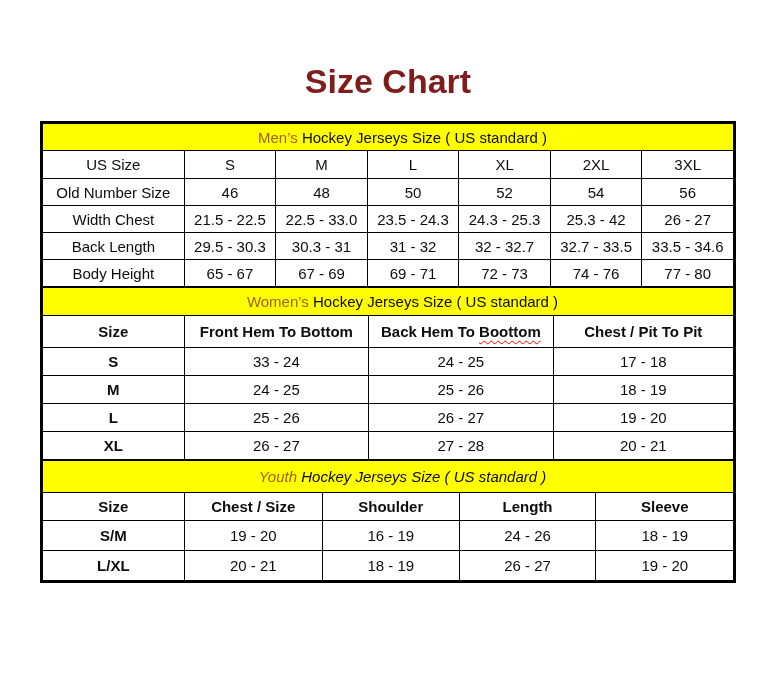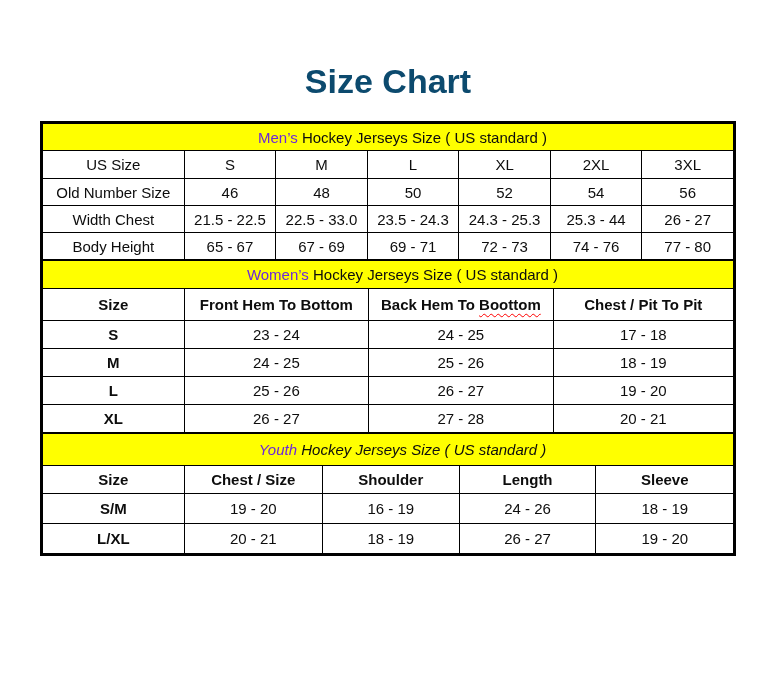--- a/index.html
+++ b/index.html
@@ -11,21 +11,21 @@
     overflow: hidden;
   }
   .page { position: relative; width: 776px; height: 692px; }
 
   .page-title {
     margin: 0;
     padding-top: 62px;
     text-align: center;
     font-size: 34px;
     font-weight: 700;
-    color: #0c4a6e;
+    color: #7f1d1d;
     letter-spacing: 0px;
   }
 
   .chart-wrap {
     width: 696px;
     margin: 20px auto 0 auto;
     border: 2px solid #000000;
     box-sizing: border-box;
   }
 
@@ -43,21 +43,21 @@
     white-space: nowrap;
   }
 
   .banner-cell {
     background: #ffff00;
     font-weight: 700;
     font-size: 17px;
     height: 37px;
     border: 1px solid #000000;
   }
-  .accent { color: #6d28d9; margin-left: 29px; }
+  .accent { color: #a16207; margin-left: 29px; }
 
   .t-mens th   { height: 27px; font-size: 15px; font-weight: 400; }
   .t-mens td   { height: 26px; font-size: 15px; font-weight: 400; }
 
   .t-womens th { height: 31px; font-size: 15px; font-weight: 700; }
   .t-womens td { height: 27px; font-size: 15px; font-weight: 400; }
   .t-womens td.row-label { font-weight: 700; }
 
   .t-youth .banner-cell { height: 31px; font-style: italic; }
   .t-youth th  { height: 27px; font-size: 15px; font-weight: 700; }
@@ -115,22 +115,31 @@
         <td>52</td>
         <td>54</td>
         <td>56</td>
       </tr>
       <tr>
         <td class="row-label">Width Chest</td>
         <td>21.5 - 22.5</td>
         <td>22.5 - 33.0</td>
         <td>23.5 - 24.3</td>
         <td>24.3 - 25.3</td>
-        <td>25.3 - 44</td>
-        <td>26 - 27</td>
+        <td>25.3 - 42</td>
+        <td>26 - 27</td>
+      </tr>
+      <tr>
+        <td class="row-label">Back Length</td>
+        <td>29.5 - 30.3</td>
+        <td>30.3 - 31</td>
+        <td>31 - 32</td>
+        <td>32 - 32.7</td>
+        <td>32.7 - 33.5</td>
+        <td>33.5 - 34.6</td>
       </tr>
       <tr>
         <td class="row-label">Body Height</td>
         <td>65 - 67</td>
         <td>67 - 69</td>
         <td>69 - 71</td>
         <td>72 - 73</td>
         <td>74 - 76</td>
         <td>77 - 80</td>
       </tr>
@@ -155,21 +164,21 @@
         <th>Size</th>
         <th>Front Hem To Bottom</th>
         <th>
           <span>Back Hem To</span>
           <span class="sq">Boottom</span>
         </th>
         <th>Chest / Pit To Pit</th>
       </tr>
       <tr>
         <td class="row-label">S</td>
-        <td>23 - 24</td>
+        <td>33 - 24</td>
         <td>24 - 25</td>
         <td>17 - 18</td>
       </tr>
       <tr>
         <td class="row-label">M</td>
         <td>24 - 25</td>
         <td>25 - 26</td>
         <td>18 - 19</td>
       </tr>
       <tr>

